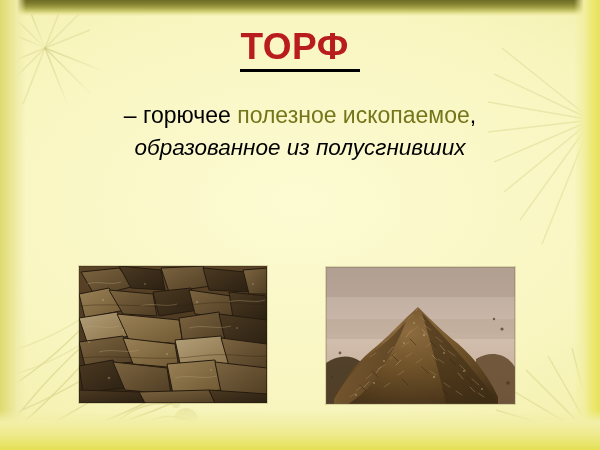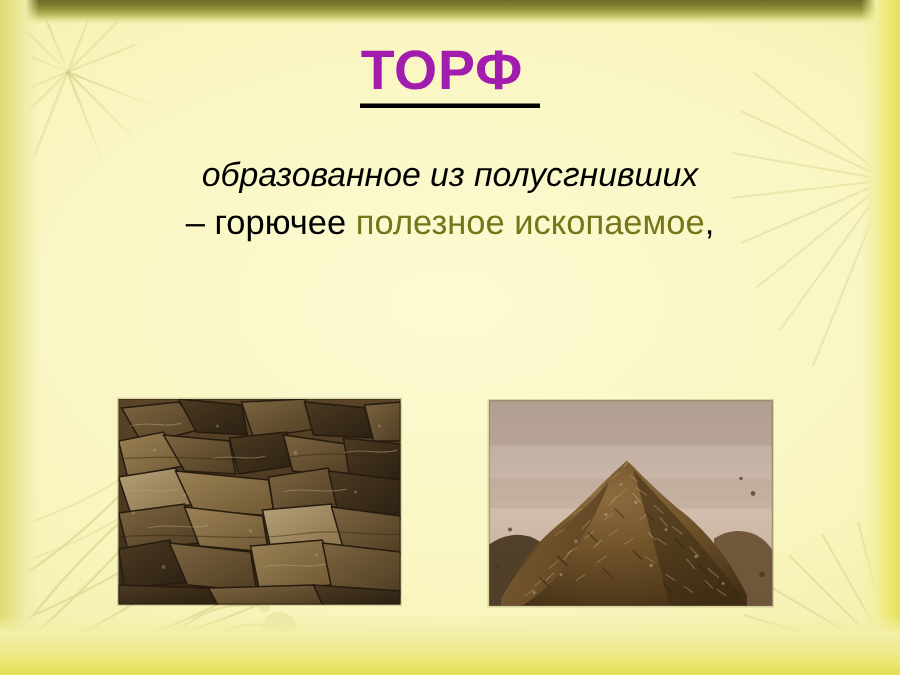--- a/index.html
+++ b/index.html
@@ -65,21 +65,21 @@
   .title-wrap {
     position: absolute;
     left: 0; right: 0;
     top: 28px;
     text-align: center;
   }
   .title {
     display: inline-block;
     font-size: 37px;
     font-weight: bold;
-    color: #a21caf;
+    color: #b91c1c;
     letter-spacing: 0.5px;
     line-height: 1.05;
     border-bottom: 3px solid #000000;
     padding-bottom: 2px;
     white-space: pre;
   }
 
   
   .body-wrap {
     position: absolute;
@@ -216,22 +216,22 @@
   <div class="bg-top-band"></div>
   <div class="bg-left-band"></div>
   <div class="bg-right-band"></div>
   <div class="bg-bottom-band"></div>
 
   <div class="title-wrap">
     <span class="title">ТОРФ </span>
   </div>
 
   <div class="body-wrap">
+    <div class="line line-1"><span>– горючее </span><span class="accent">полезное ископаемое</span><span>,</span></div>
     <div class="line line-2">образованное из полусгнивших</div>
-    <div class="line line-1"><span>– горючее </span><span class="accent">полезное ископаемое</span><span>,</span></div>
   </div>
 
   <div class="photo" id="photo-briquettes">
     <svg width="188" height="137" viewBox="0 0 188 137" xmlns="http://www.w3.org/2000/svg">
       <defs>
         <linearGradient id="brq-bg" x1="0" y1="0" x2="0" y2="1">
           <stop offset="0%" stop-color="#5a4428"></stop>
           <stop offset="55%" stop-color="#4a3821"></stop>
           <stop offset="100%" stop-color="#352716"></stop>
         </linearGradient>

